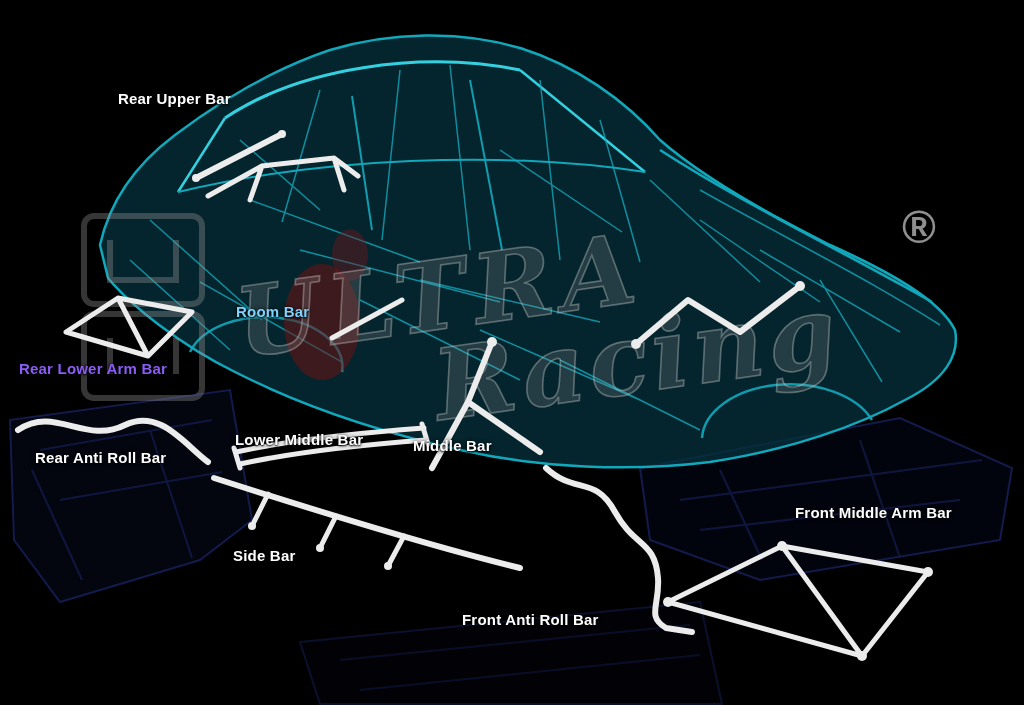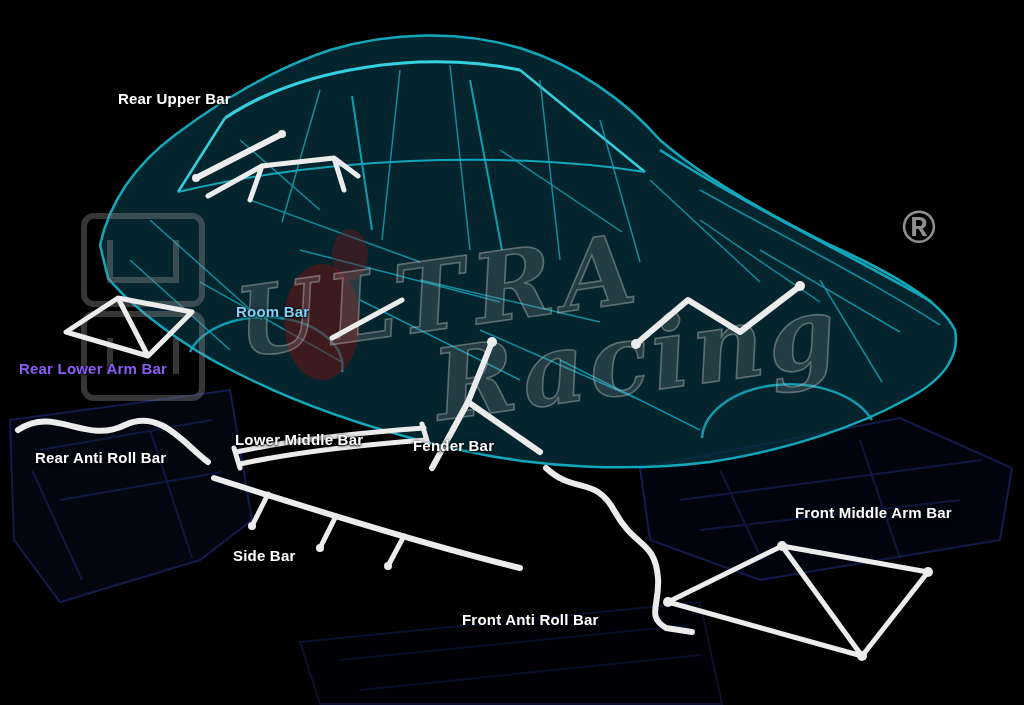--- a/index.html
+++ b/index.html
@@ -137,21 +137,21 @@
   <div class="label" style="left: 118px; top: 90px; color: rgb(255, 255, 255);">Rear Upper Bar</div>
 
 
   <div class="label" style="left: 236px; top: 303px; color: #7dd3fc;">Room Bar</div>
 
 
   <div class="label" style="left: 19px; top: 360px; color: #8b5cf6;">Rear Lower Arm Bar</div>
 
   <div class="label" style="left: 235px; top: 405px; color: rgb(255, 255, 255); margin-top: 26px;">Lower Middle Bar</div>
 
-  <div class="label" style="left: 413px; top: 437px; color: rgb(255, 255, 255);">Fender Bar</div>
+  <div class="label" style="left: 413px; top: 437px; color: rgb(255, 255, 255);">Middle Bar</div>
 
   <div class="label" style="left: 35px; top: 449px; color: rgb(255, 255, 255);">Rear Anti Roll Bar</div>
 
   <div class="label" style="left: 233px; top: 547px; color: rgb(255, 255, 255);">Side Bar</div>
 
   <div class="label" style="left: 462px; top: 611px; color: rgb(255, 255, 255); text-align: center;">Front Anti Roll Bar</div>
 
   <div class="label" style="left: 795px; top: 504px; color: rgb(255, 255, 255);">Front Middle Arm Bar</div>
 
 </div>

